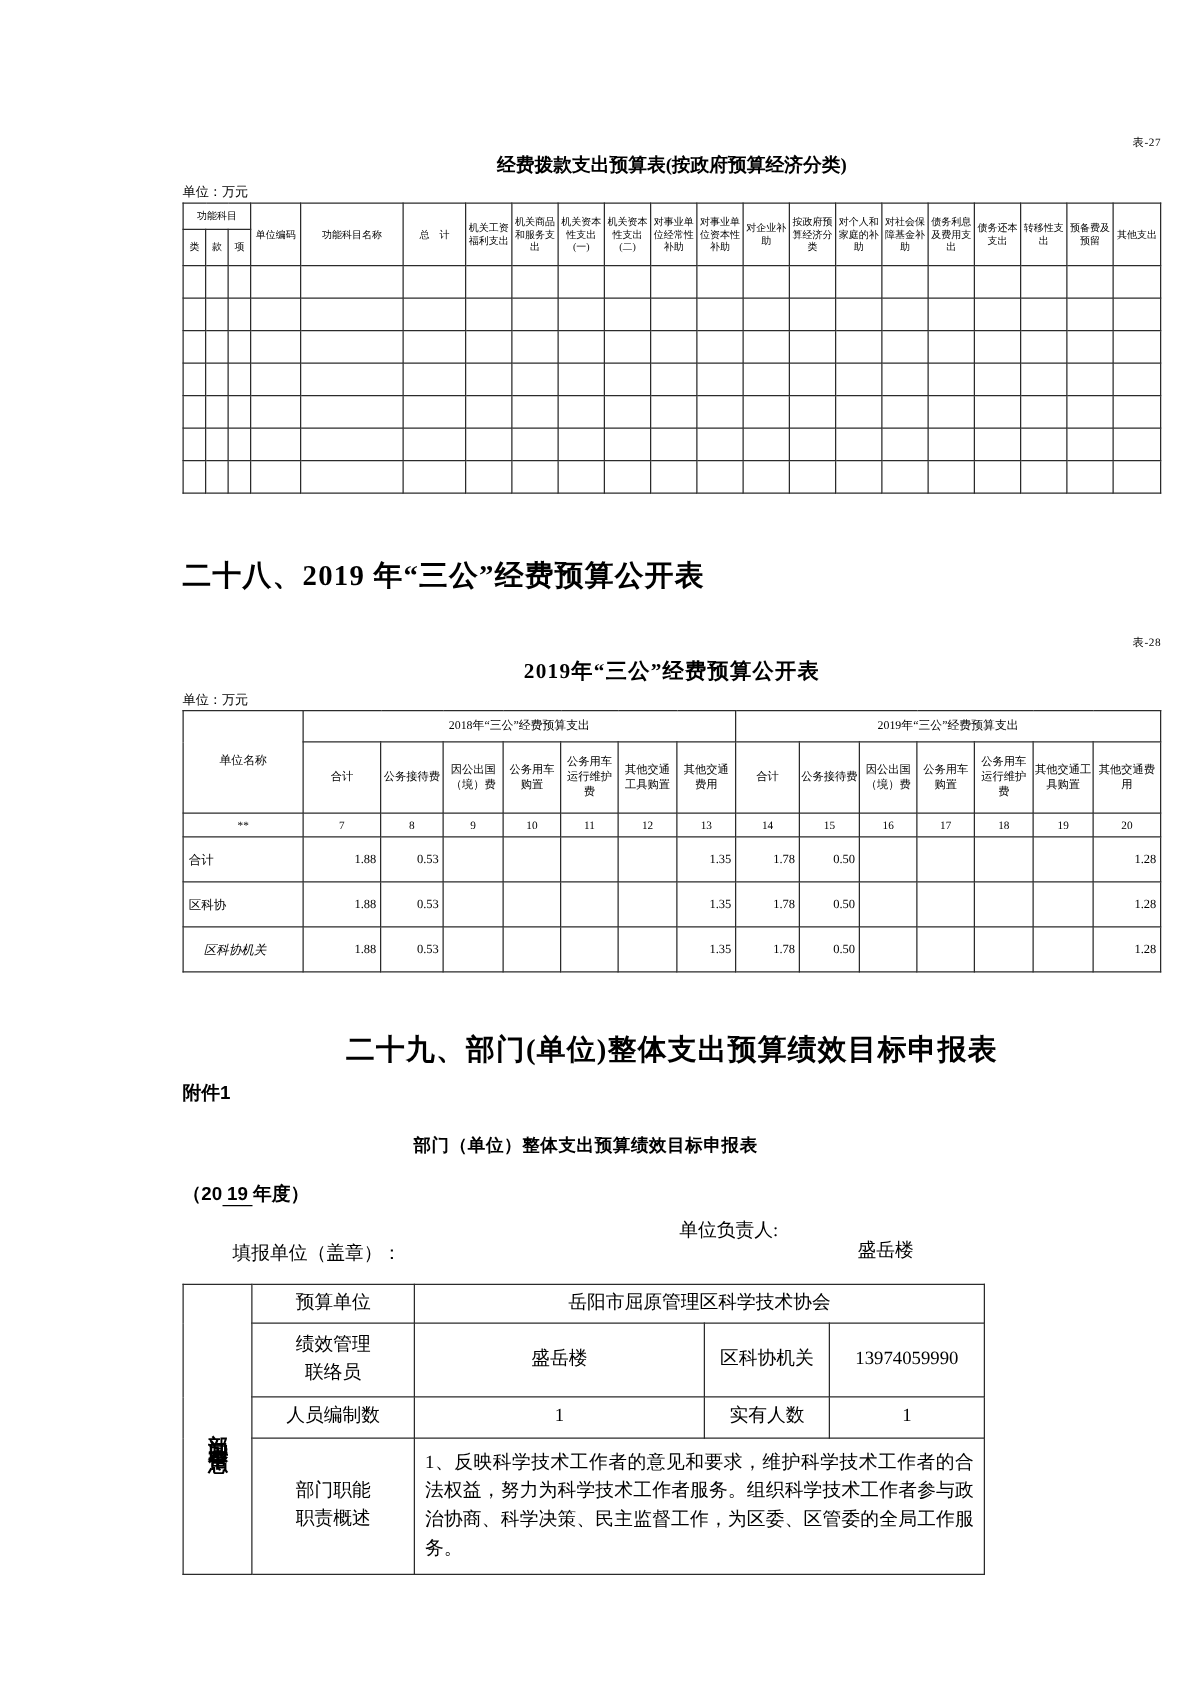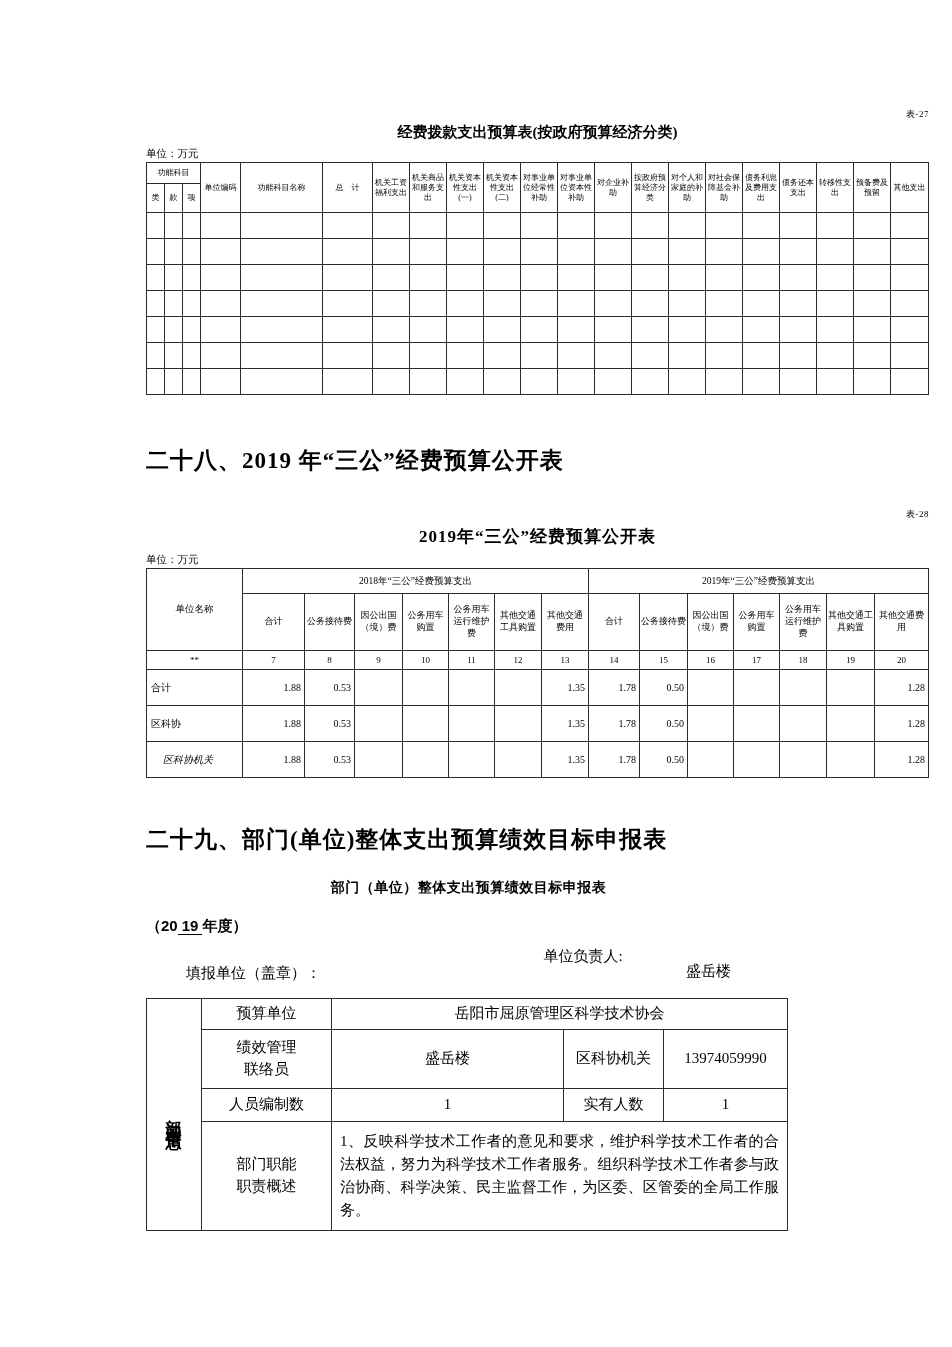--- a/index.html
+++ b/index.html
@@ -18,21 +18,21 @@
   
   .t27-title{text-align:center;font-weight:bold;font-size:15px;margin-top:2px;}
   .t27 th{font-size:8px;line-height:1.25;text-align:center;vertical-align:middle;padding:1px;margin-top:12px;}
   .t27 .hr1 th{height:18px;}
   .t27 .hr2 th{height:26px;}
   .t27 td{height:23px;}
 
   
   .sec-heading{font-size:23px;letter-spacing:1px;margin:0;}
   .h28{margin-top:50px;}
-  .h29{margin-top:46px;}
+  .h29{margin-top:46px;text-align:center;}
 
   
   .tag28{margin-top:32px;}
   .t28-title{text-align:center;font-weight:bold;font-size:17px;margin-top:4px;letter-spacing:1px;}
   .t28 th{font-size:9px;line-height:1.3;text-align:center;vertical-align:middle;padding:1px;}
   .t28 .grp th{height:22px;font-size:9.5px;}
   .t28 .sub th{height:54px;}
   .t28 .numrow td{height:16px;font-size:9px;text-align:center;}
   .t28 .datarow td{height:33px;font-size:10px;}
   .t28 .datarow td.name{text-align:left;padding-left:4px;}
@@ -402,20 +402,21 @@
           <td class="val"></td>
           <td class="val"></td>
           <td class="val"></td>
           <td class="val"></td>
           <td class="val">1.28</td>
         </tr>
       </tbody>
     </table>
 
     <h2 class="sec-heading h29">二十九、部门(单位)整体支出预算绩效目标申报表</h2>
+    <div class="attach">附件1</div>
 
     <div class="form-area">
       <div class="form-title">部门（单位）整体支出预算绩效目标申报表</div>
       <div class="year-line"><span>（20</span><span class="u">19</span><span>年度）</span></div>
 
       <div class="fill-line">
         <span class="fill-unit">填报单位（盖章）：</span>
         <span class="leader-label">单位负责人:</span>
         <span class="leader-name">盛岳楼</span>
       </div>

